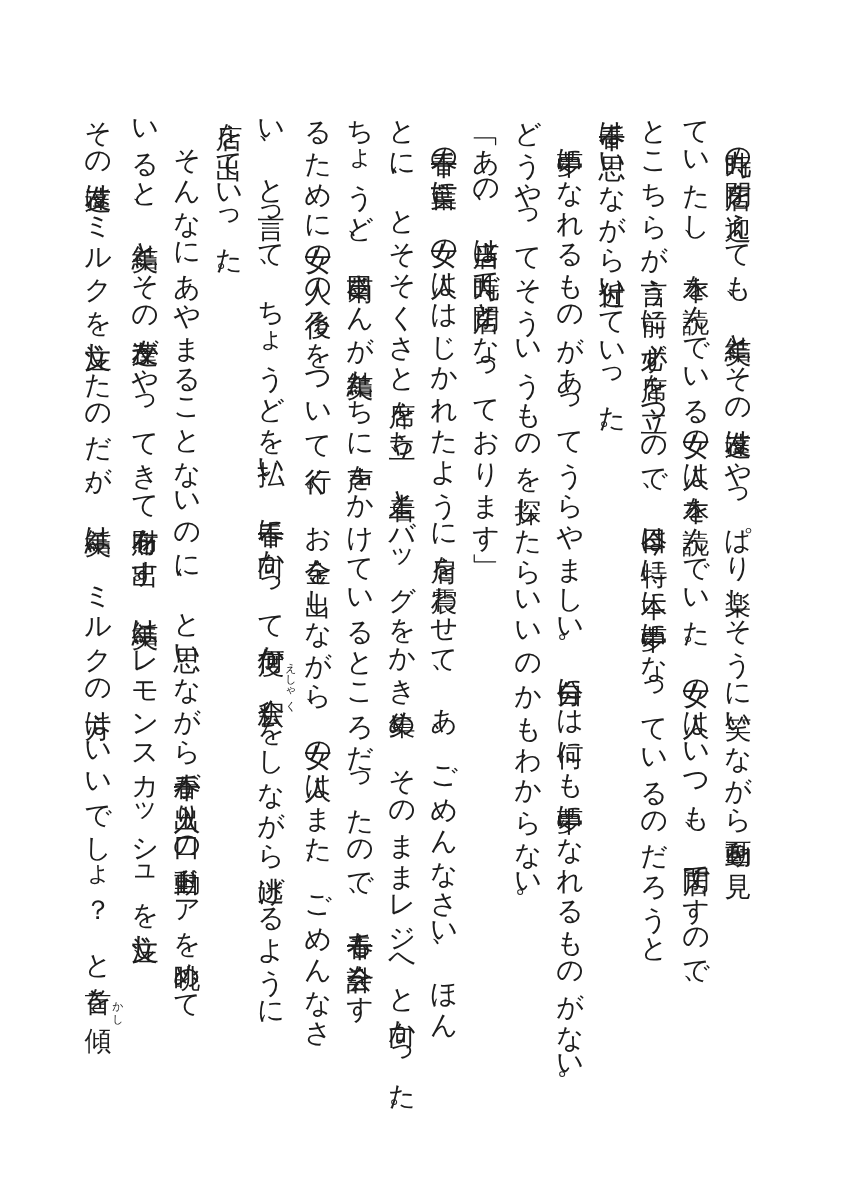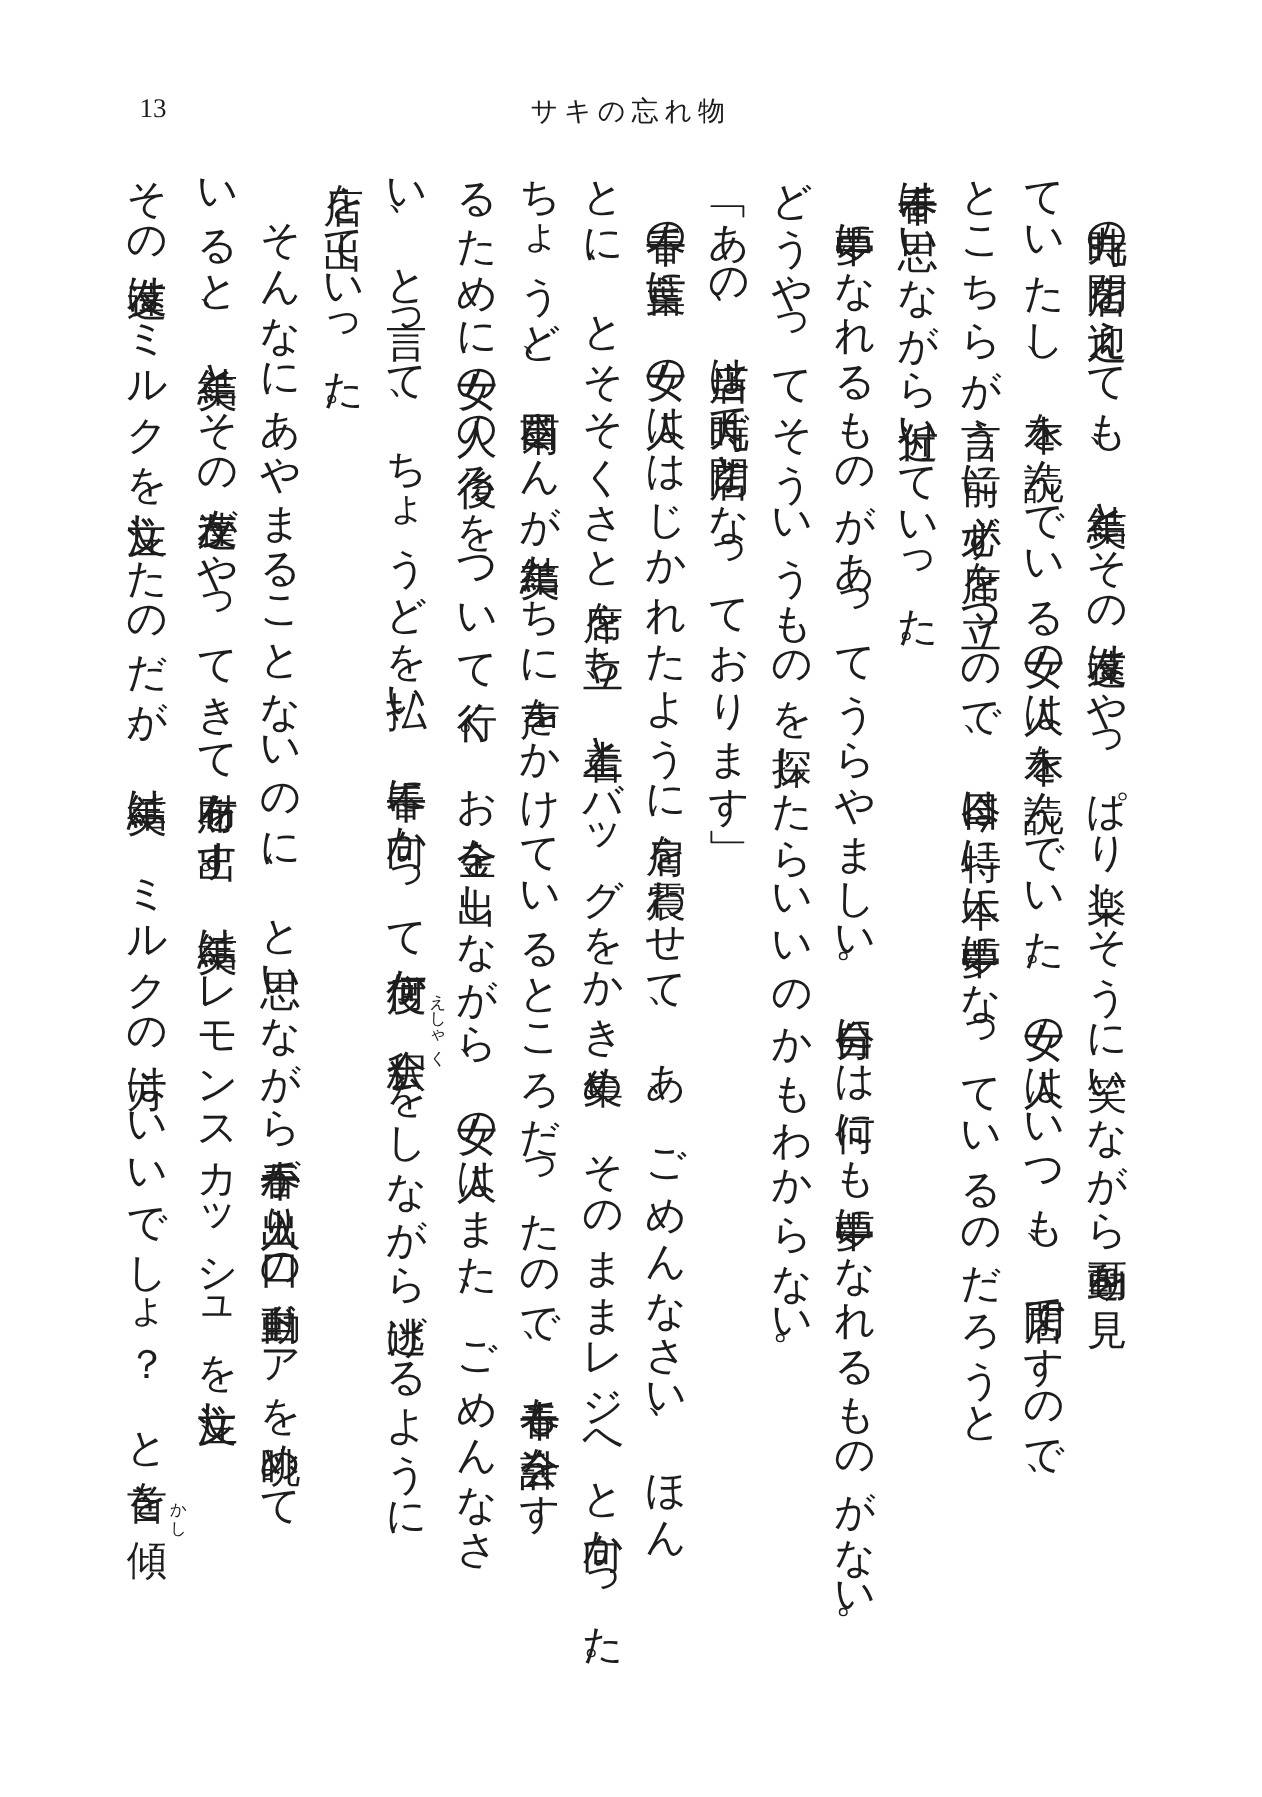--- a/index.html
+++ b/index.html
@@ -62,24 +62,20 @@
   rt {
     font-size: 11px;
     letter-spacing: 0;
   }
 </style>
 </head>
 <body>
 
 <div class="page">
 
-  <div class="pagehead">
-    <span class="page-number">13</span>
-    <span class="running-head">サキの忘れ物</span>
-  </div>
 
   <div class="body-text">
       <div class="line indent">九時の閉店を迎えても、美結とその友達はやっぱり楽しそうに笑いながら動画を見</div>
       <div class="line">ていたし、本を読んでいる女の人は本を読んでいた。女の人はいつも、閉店ですので、</div>
       <div class="line">とこちらが言う前に必ず席を立つので、今日は特に本に夢中になっているのだろうと</div>
       <div class="line">千春は思いながら近付いていった。</div>
       <div class="line indent">夢中になれるものがあってうらやましい。自分には何にも夢中になれるものがない。</div>
       <div class="line">どうやってそういうものを探したらいいのかもわからない。</div>
       <div class="line indent">「あの、当店は九時で閉店となっております」</div>
       <div class="line indent">千春の言葉に、女の人ははじかれたように肩を震わせて、あ、ごめんなさい、ほん</div>

